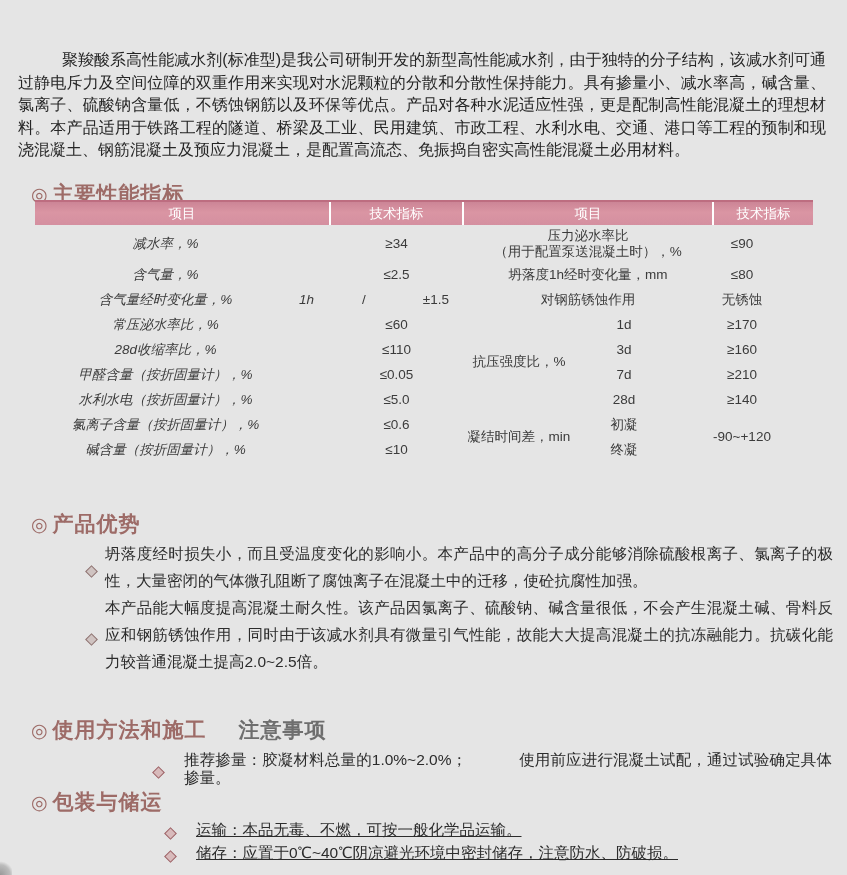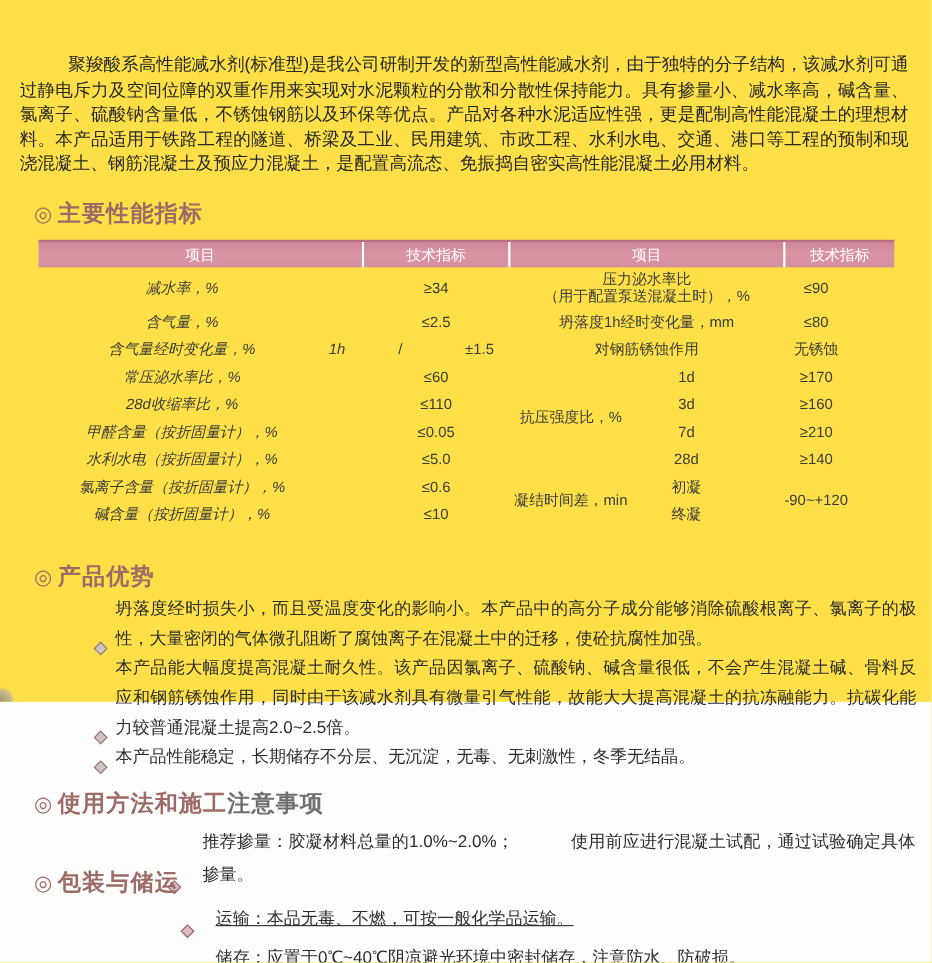--- a/index.html
+++ b/index.html
@@ -3,41 +3,41 @@
 <meta charset="utf-8">
 <style>
   html,body{margin:0;padding:0;}
   body{
     width:847px;height:875px;
     background:#fdfdfc;
     font-family:"Liberation Sans", sans-serif;
     color:#2e2e2e;
     overflow:hidden;
   }
-  .page{position:relative;width:847px;height:638px;background:#fde047;}
+  .page{position:relative;width:847px;height:875px;background:#e5e5e5;}
 
   
   .intro{
     position:absolute;top:33px;left:18px;width:808px;
     font-size:16px;line-height:22.6px;font-weight:500;color:#262626;
     text-indent:44px;text-align:justify;
   }
 
   
   .sec-heading{
     position:absolute;left:31px;margin:0;
     font-size:21px;font-weight:bold;color:#9d6b67;
     letter-spacing:1px;white-space:nowrap;
   }
   .sec-heading .marker{font-size:19px;font-weight:normal;margin-right:4px;}
-  .sec-heading .gray-part{color:#6e6e6e;}
+  .sec-heading .gray-part{color:#6e6e6e;margin-left:32px;}
 
   
   .spec-table{
-    position:absolute;top:218px;left:35px;width:778px;
+    position:absolute;top:200px;left:35px;width:778px;
     border-collapse:collapse;table-layout:fixed;
     font-size:13.5px;color:#3b3b3b;
   }
   .spec-table th{
     height:23px;
     background:linear-gradient(180deg,#cc8596 0%,#da95a3 45%,#d48fa0 100%);
     border-top:2px solid #bd6d80;
     color:#fff;font-weight:normal;font-size:13.5px;
     text-align:center;vertical-align:middle;padding:0;
   }
@@ -49,30 +49,30 @@
   .spec-table tr.r1 td{height:37px;}
   td.item-left{padding-right:34px;font-style:italic;}
   td.val4{padding-right:42px;}
   td.sub-age{padding-right:40px;margin-top:40px;}
   td.rel{position:relative;}
   .t1h{position:absolute;right:16px;top:50%;transform:translateY(-50%);}
   .split{display:flex;justify-content:space-between;align-items:center;padding:0 14px 0 32px;}
 
   
   .bullets{position:absolute;}
-  .bullet{display:flex;align-items:flex-end;}
+  .bullet{display:flex;align-items:center;}
   .dwrap{flex:0 0 12px;display:flex;justify-content:center;}
   .diamond{
     width:7px;height:7px;transform:rotate(45deg);
     border:1.5px solid #8f7472;background:#cfc3c1;
   }
   .adv{top:540px;left:85px;width:748px;font-size:15.5px;line-height:27px;color:#2c2c2c;}
   .adv .dwrap{margin-right:8px;margin-top:9px;}
   .btext{flex:1;text-align:justify;}
-  .lvl2{font-size:15.5px;line-height:30px;color:#2c2c2c;}
+  .lvl2{font-size:15.5px;line-height:18px;color:#2c2c2c;}
   .lvl2 .dwrap{margin-right:20px;margin-top:6px;}
   .lvl2 .diamond{border-color:#9d6468;background:#d8babb;}
   .usage{top:751px;left:152px;width:680px;}
   .pack{top:821px;left:164px;width:680px;text-decoration:underline;}
   .pack .bullet{margin-bottom:5px;}
   .gap2{margin-left:52px;}
 
   
   .corner-smudge{
     position:absolute;left:0;bottom:0;width:12px;height:14px;
@@ -187,26 +187,20 @@
           <span class="diamond"></span>
         </span>
       <span class="btext">坍落度经时损失小，而且受温度变化的影响小。本产品中的高分子成分能够消除硫酸根离子、氯离子的极性，大量密闭的气体微孔阻断了腐蚀离子在混凝土中的迁移，使砼抗腐性加强。</span>
     </div>
     <div class="bullet">
       <span class="dwrap">
           <span class="diamond"></span>
         </span>
       <span class="btext">本产品能大幅度提高混凝土耐久性。该产品因氯离子、硫酸钠、碱含量很低，不会产生混凝土碱、骨料反应和钢筋锈蚀作用，同时由于该减水剂具有微量引气性能，故能大大提高混凝土的抗冻融能力。抗碳化能力较普通混凝土提高2.0~2.5倍。</span>
     </div>
-    <div class="bullet">
-      <span class="dwrap">
-          <span class="diamond"></span>
-        </span>
-      <span class="btext">本产品性能稳定，长期储存不分层、无沉淀，无毒、无刺激性，冬季无结晶。</span>
-    </div>
   </div>
 
   <h2 class="sec-heading" style="top:716px">
     <span class="marker">◎</span><span>使用方法和施工</span><span class="gray-part">注意事项</span>
   </h2>
 
   <div class="bullets lvl2 usage">
     <div class="bullet">
       <span class="dwrap">
           <span class="diamond"></span>

